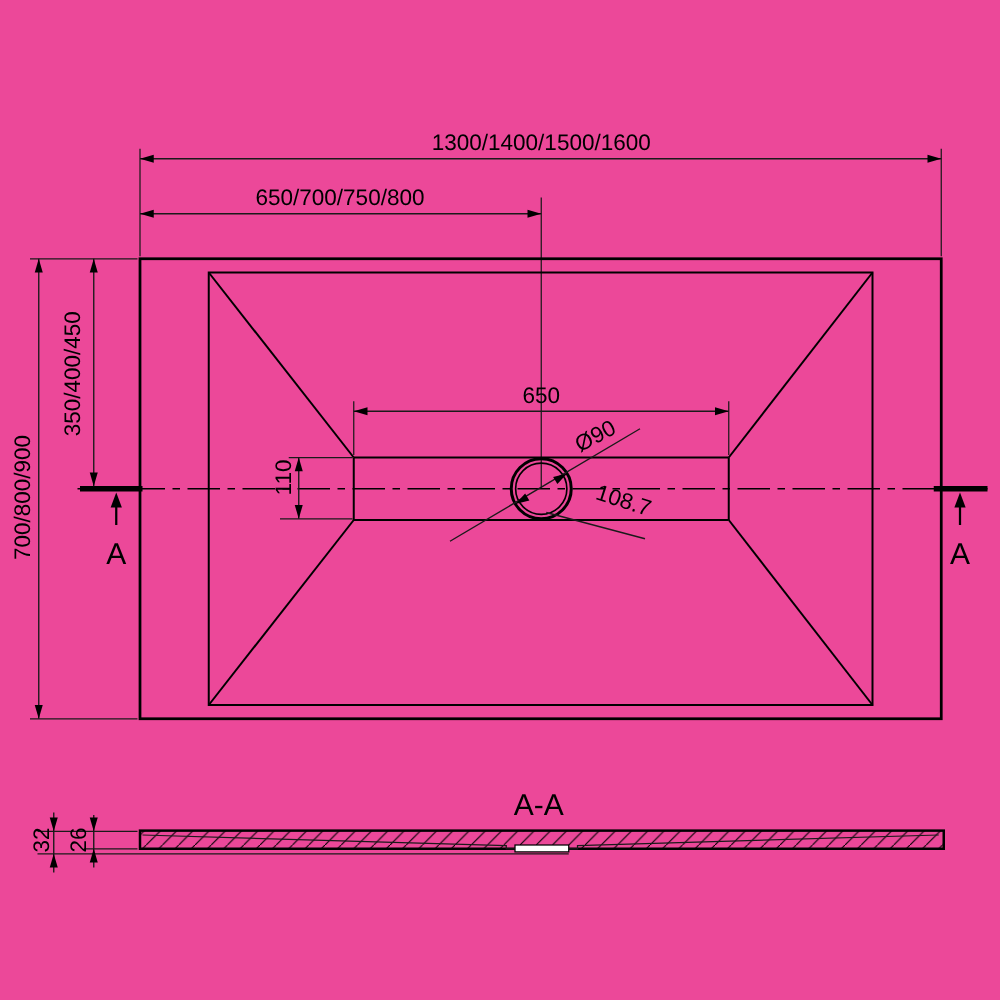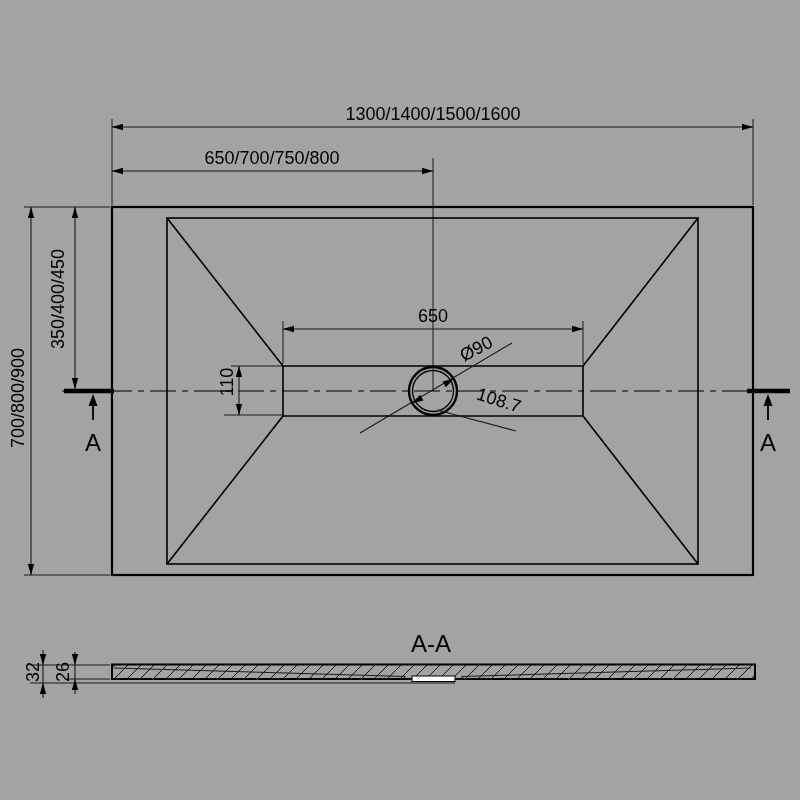--- a/index.html
+++ b/index.html
@@ -1,16 +1,16 @@
 <!DOCTYPE html>
 <html><head>
 <meta charset="utf-8">
 <style>
   html,body{margin:0;padding:0;background:#ffffff;}
-  .stage{position:relative;width:800px;height:800px;background:#a3a3a3;overflow:hidden;}
+  .stage{position:relative;width:800px;height:800px;background:#ec4899;overflow:hidden;}
   svg{display:block;}
   text{font-family:"Liberation Sans","DejaVu Sans",sans-serif;fill:#000;}
   .dim-text{font-size:18px;}
   .big-text{font-size:24px;}
   .thin{stroke:#1a1a1a;stroke-width:1;fill:none;}
   .dimline{stroke:#1a1a1a;stroke-width:1.1;fill:none;}
   .geo{stroke:#000;stroke-width:1.6;fill:none;}
   .geo-heavy{stroke:#000;stroke-width:2.2;fill:none;}
   .arrow{fill:#000;stroke:none;}
   .cl{stroke:#000;stroke-width:1.2;fill:none;stroke-dasharray:26 6 6 6;}

